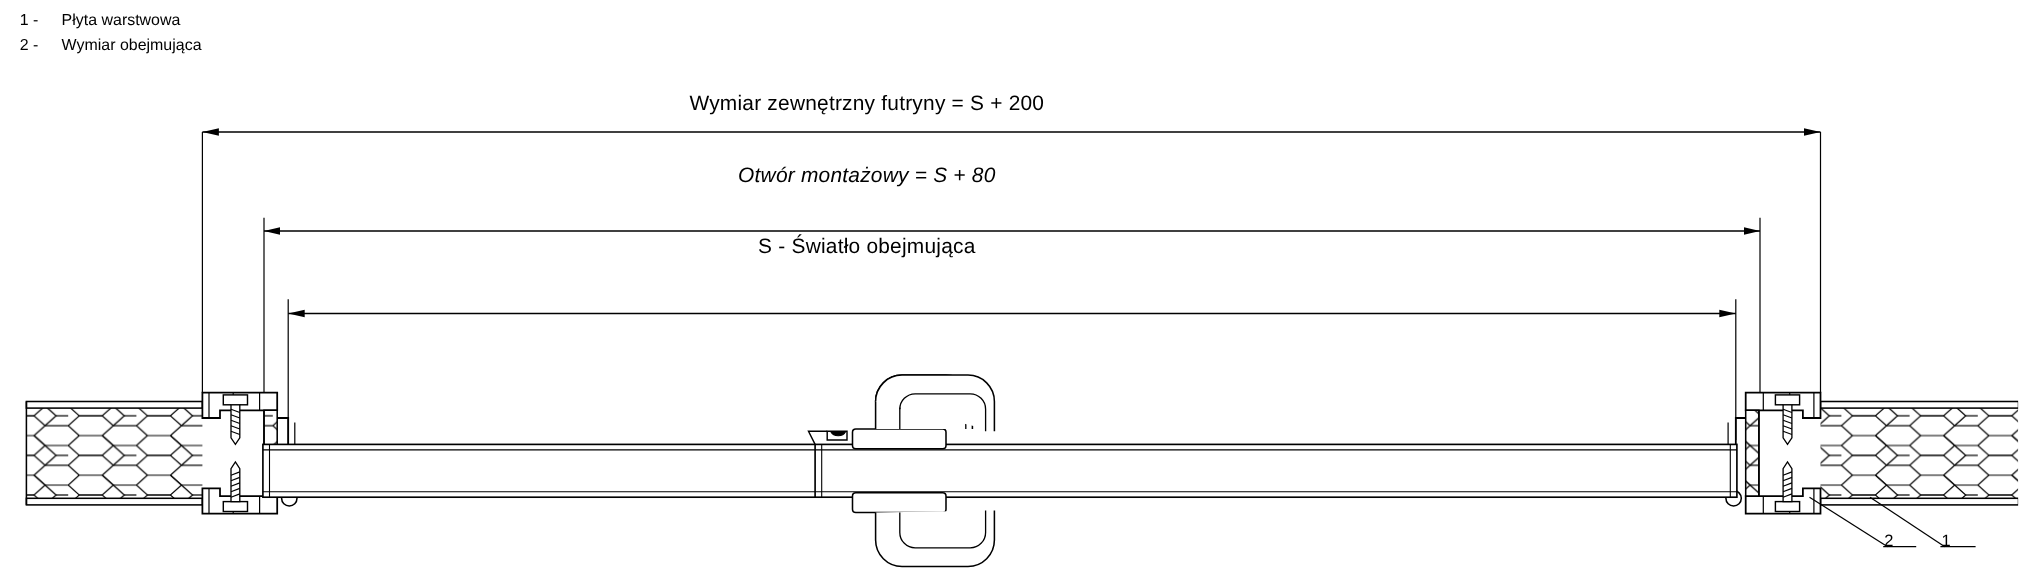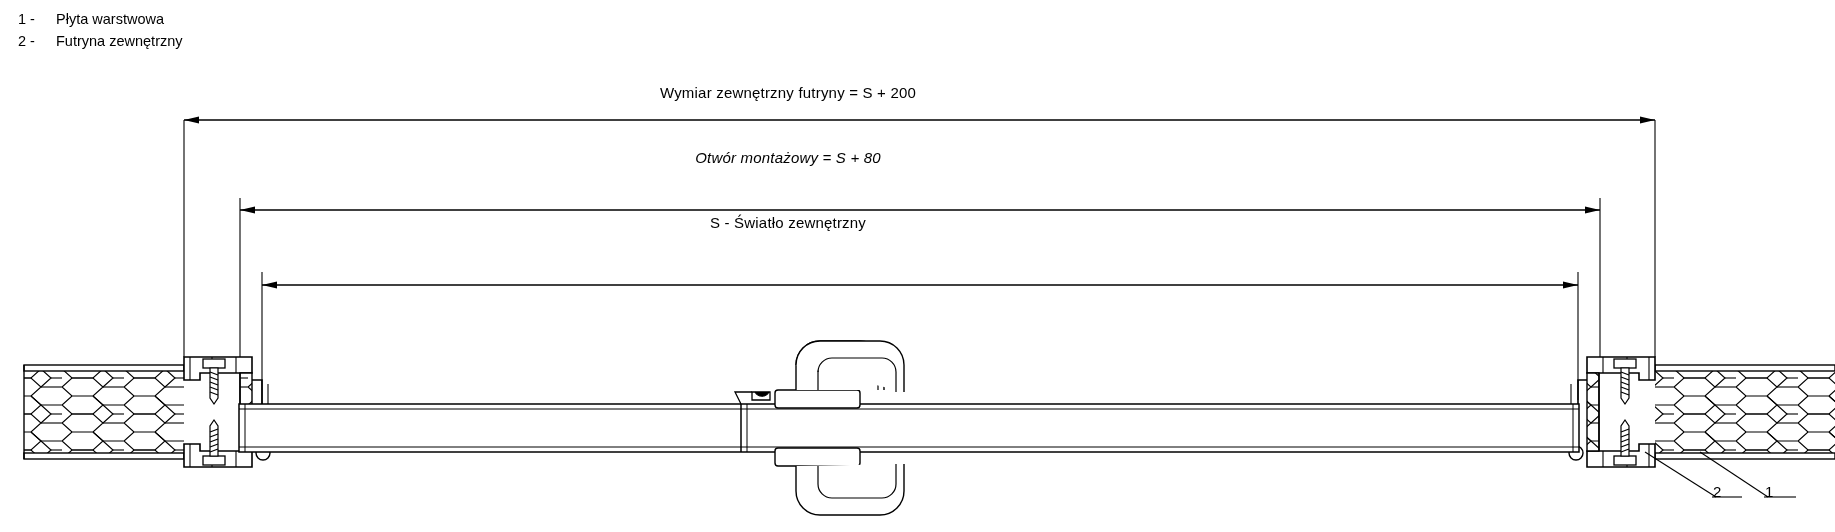--- a/index.html
+++ b/index.html
@@ -40,21 +40,21 @@
   .legend-key {
     width: 38px;
     flex: 0 0 38px;
   }
   .legend-label {
     white-space: nowrap;
     text-align: right;
   }
   .dimlabel {
     position: absolute;
-    font-size: 15px;
+    font-size: 19px;
     white-space: nowrap;
     transform: translateX(-50%);
     letter-spacing: 0.2px;
   }
   #dim-outer-label { left: 788px; top: 84px; }
   #dim-opening-label { left: 788px; top: 149px; font-style: italic; }
   #dim-clear-label  { left: 788px; top: 214px; }
   .callout-num {
     position: absolute;
     font-size: 15px;
@@ -68,27 +68,27 @@
 
 <div id="stage">
 
   <div class="legend">
     <div class="legend-row">
       <span class="legend-key">1 -</span>
       <span class="legend-label">Płyta warstwowa</span>
     </div>
     <div class="legend-row">
       <span class="legend-key">2 -</span>
-      <span class="legend-label">Futryna zewnętrzny</span>
+      <span class="legend-label">Wymiar obejmująca</span>
     </div>
   </div>
 
   <div class="dimlabel" id="dim-outer-label">Wymiar zewnętrzny futryny = S + 200</div>
   <div class="dimlabel" id="dim-opening-label">Otwór montażowy = S + 80</div>
-  <div class="dimlabel" id="dim-clear-label">S - Światło zewnętrzny</div>
+  <div class="dimlabel" id="dim-clear-label">S - Światło obejmująca</div>
 
   <div class="callout-num" id="callout-2">2</div>
   <div class="callout-num" id="callout-1">1</div>
 
   <svg id="drawing" viewBox="0 0 1835 532" xmlns="http://www.w3.org/2000/svg">
     <defs>
 
       <pattern id="honeycomb" width="62" height="36" patternUnits="userSpaceOnUse">
         <rect width="62" height="36" fill="#ffffff"></rect>
         <g fill="none" stroke="#000000" stroke-width="1.1">

